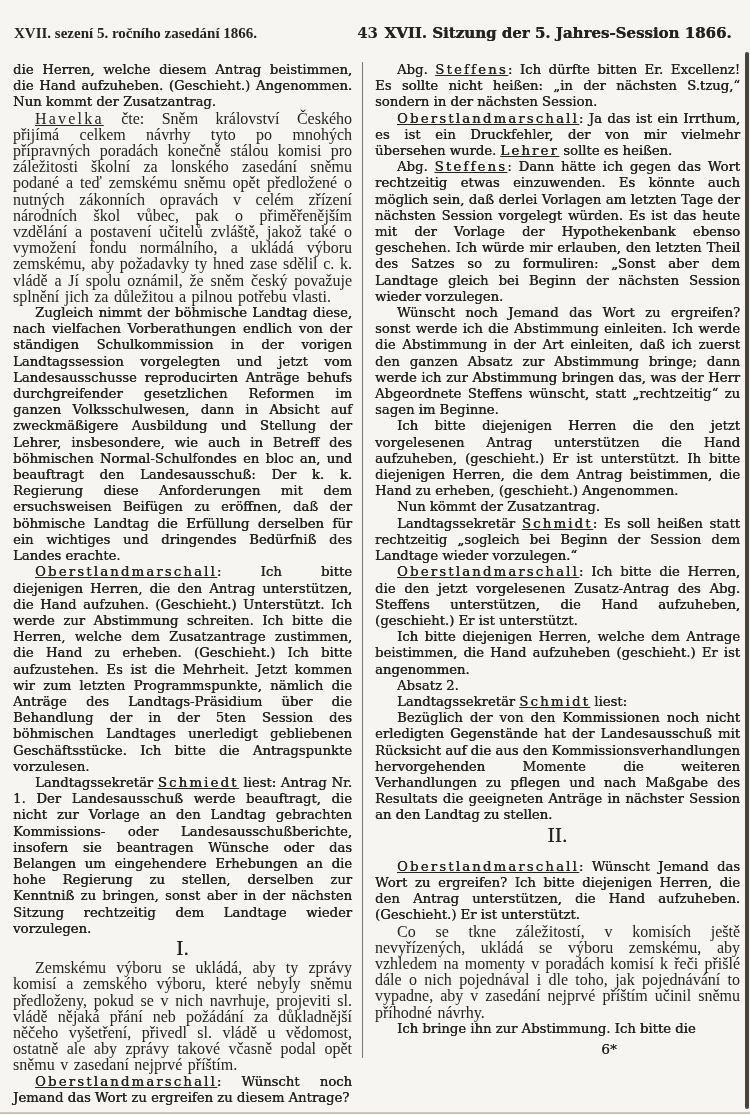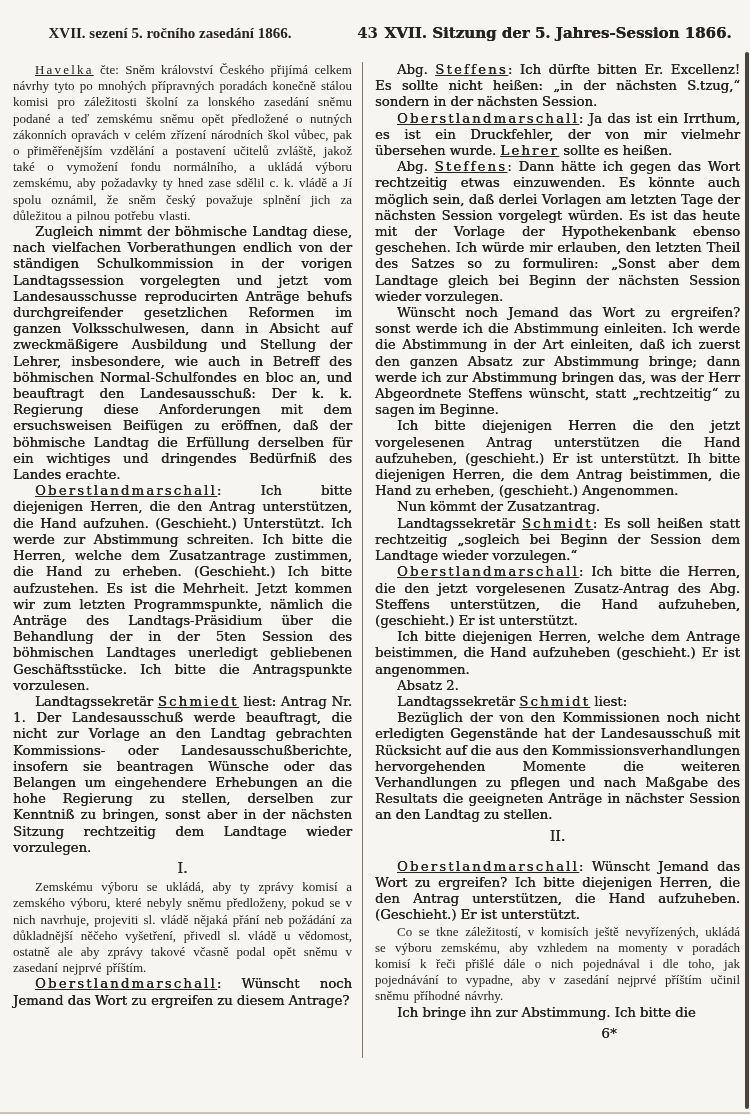--- a/index.html
+++ b/index.html
@@ -11,21 +11,21 @@
     position:relative; overflow:hidden;
   }
   .page { position:absolute; inset:0; }
 
   
   .header {
     position:absolute; top:24px; left:14px; right:12px;
     display:flex; align-items:baseline;
     font-weight:bold; font-size:15px; white-space:nowrap;
   }
-  .header-left  { width:312px; text-align:center; font-family:"Liberation Serif", serif; }
+  .header-left  { width:312px; text-align:left; font-family:"Liberation Serif", serif; }
   .page-number  { width:52px;  text-align:right; }
   .header-right { flex:1; text-align:center; text-shadow:0.35px 0 0 currentColor; }
 
   
   .col {
     position:absolute; top:62px;
     font-size:13.2px; line-height:16.2px;
   }
   .col-left  { left:13px;  width:339px; }
   .col-right { left:375px; width:365px; }
@@ -41,44 +41,45 @@
   .edge-bottom {
     position:absolute; left:0; right:0; bottom:1px;
     height:2px; background:#ccc6ba;
   }
 
   
   .para { margin:0; text-align:justify; }
   .para.indent { text-indent:22px; }
   .para.gap { margin-top:15px; }
   .de { text-shadow:0.35px 0 0 currentColor; }           
-  .cs { font-family:"Liberation Serif", serif; font-size:13px; word-spacing:1.5px; }
+  .cs { font-family:"Liberation Serif", serif; font-size:16px; word-spacing:1.5px; }
   .sperr { letter-spacing:2.2px;text-decoration:underline; }                        
   .heading-center {
-    text-align:center; font-size:14px; margin:4px 0 3px 0;
+    text-align:center; font-size:18px; margin:4px 0 3px 0;
     text-shadow:0.35px 0 0 currentColor;
   }
   .signature { margin:4px 0 0 62%; font-size:13.5px; text-shadow:0.3px 0 0 currentColor; }
 </style>
 </head>
 <body>
 
 <div class="page">
 
   <div class="header">
     <div class="header-left">XVII. sezení 5. ročního zasedání 1866.</div>
     <div class="page-number">43</div>
     <div class="header-right">XVII. Sitzung der 5. Jahres-Session 1866.</div>
   </div>
 
   <div class="divider"></div>
   <div class="edge-right"></div>
   <div class="edge-bottom"></div>
 
   <div class="col col-left">
+      <p class="para de"><span>die Herren, welche diesem Antrag beistimmen, die Hand aufzuheben. (Geschieht.) Angenommen. Nun kommt der Zusatzantrag.</span></p>
       <p class="para cs indent"><span class="sperr">Havelka</span><span> čte: Sněm království Českého přijímá celkem návrhy tyto po mnohých přípravných poradách konečně stálou komisi pro záležitosti školní za lonského zasedání sněmu podané a teď zemskému sněmu opět předložené o nutných zákonních opravách v celém zřízení národních škol vůbec, pak o přiměřenějším vzdělání a postavení učitelů zvláště, jakož také o vymožení fondu normálního, a ukládá výboru zemskému, aby požadavky ty hned zase sdělil c. k. vládě a Jí spolu oznámil, že sněm český považuje splnění jich za důležitou a pilnou potřebu vlasti.</span></p>
       <p class="para de indent"><span>Zugleich nimmt der böhmische Landtag diese, nach vielfachen Vorberathungen endlich von der ständigen Schulkommission in der vorigen Landtagssession vorgelegten und jetzt vom Landesausschusse reproducirten Anträge behufs durchgreifender gesetzlichen Reformen im ganzen Volksschulwesen, dann in Absicht auf zweckmäßigere Ausbildung und Stellung der Lehrer, insbesondere, wie auch in Betreff des böhmischen Normal-Schulfondes en bloc an, und beauftragt den Landesausschuß: Der k. k. Regierung diese Anforderungen mit dem ersuchsweisen Beifügen zu eröffnen, daß der böhmische Landtag die Erfüllung derselben für ein wichtiges und dringendes Bedürfniß des Landes erachte.</span></p>
       <p class="para de indent"><span class="sperr">Oberstlandmarschall</span><span>: Ich bitte diejenigen Herren, die den Antrag unterstützen, die Hand aufzuhen. (Geschieht.) Unterstützt. Ich werde zur Abstimmung schreiten. Ich bitte die Herren, welche dem Zusatzantrage zustimmen, die Hand zu erheben. (Geschieht.) Ich bitte aufzustehen. Es ist die Mehrheit. Jetzt kommen wir zum letzten Programmspunkte, nämlich die Anträge des Landtags-Präsidium über die Behandlung der in der 5ten Session des böhmischen Landtages unerledigt gebliebenen Geschäftsstücke. Ich bitte die Antragspunkte vorzulesen.</span></p>
       <p class="para de indent"><span>Landtagssekretär </span><span class="sperr">Schmiedt</span><span> liest: Antrag Nr. 1. Der Landesausschuß werde beauftragt, die nicht zur Vorlage an den Landtag gebrachten Kommissions- oder Landesausschußberichte, insofern sie beantragen Wünsche oder das Belangen um eingehendere Erhebungen an die hohe Regierung zu stellen, derselben zur Kenntniß zu bringen, sonst aber in der nächsten Sitzung rechtzeitig dem Landtage wieder vorzulegen.</span></p>
       <div class="heading-center">I.</div>
       <p class="para cs indent"><span>Zemskému výboru se ukládá, aby ty zprávy komisí a zemského výboru, které nebyly sněmu předloženy, pokud se v nich navrhuje, projeviti sl. vládě nějaká přání neb požádání za důkladnější něčeho vyšetření, přivedl sl. vládě u vědomost, ostatně ale aby zprávy takové včasně podal opět sněmu v zasedaní nejprvé příštím.</span></p>
       <p class="para de indent"><span class="sperr">Oberstlandmarschall</span><span>: Wünscht noch Jemand das Wort zu ergreifen zu diesem Antrage?</span></p>
     </div>
 
   <div class="col col-right">

